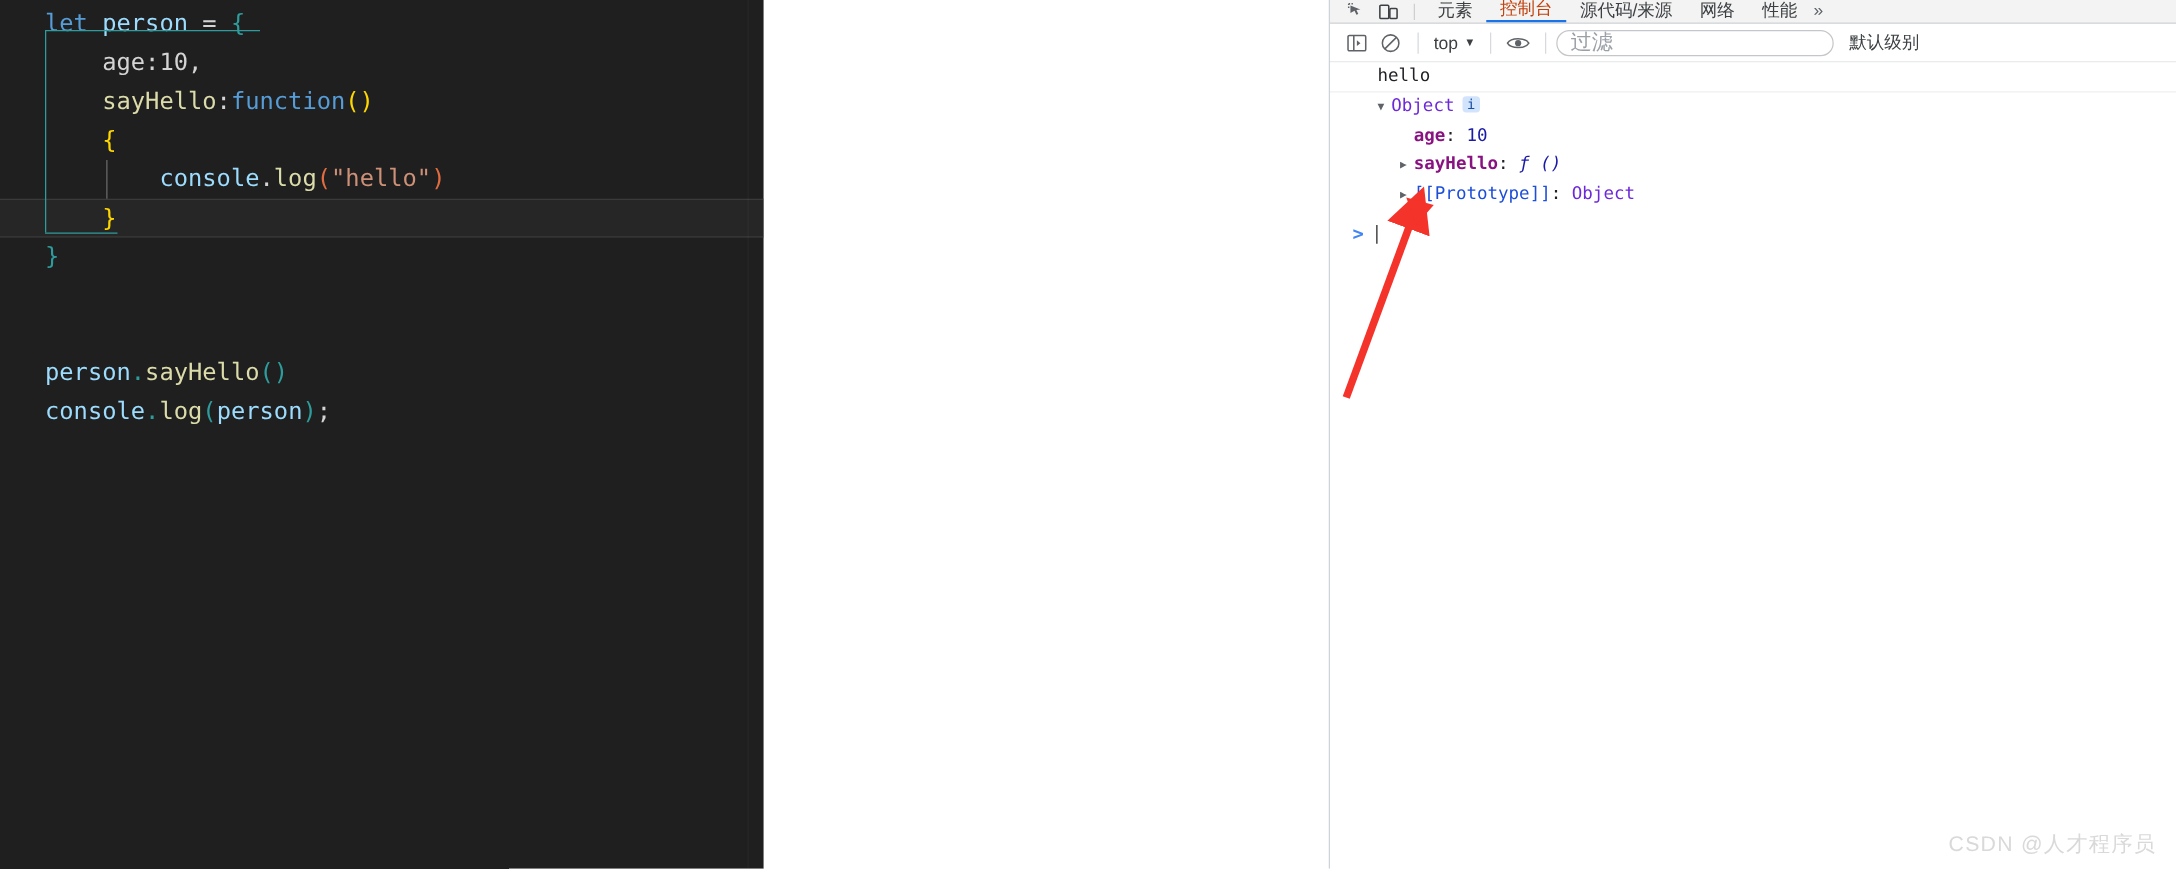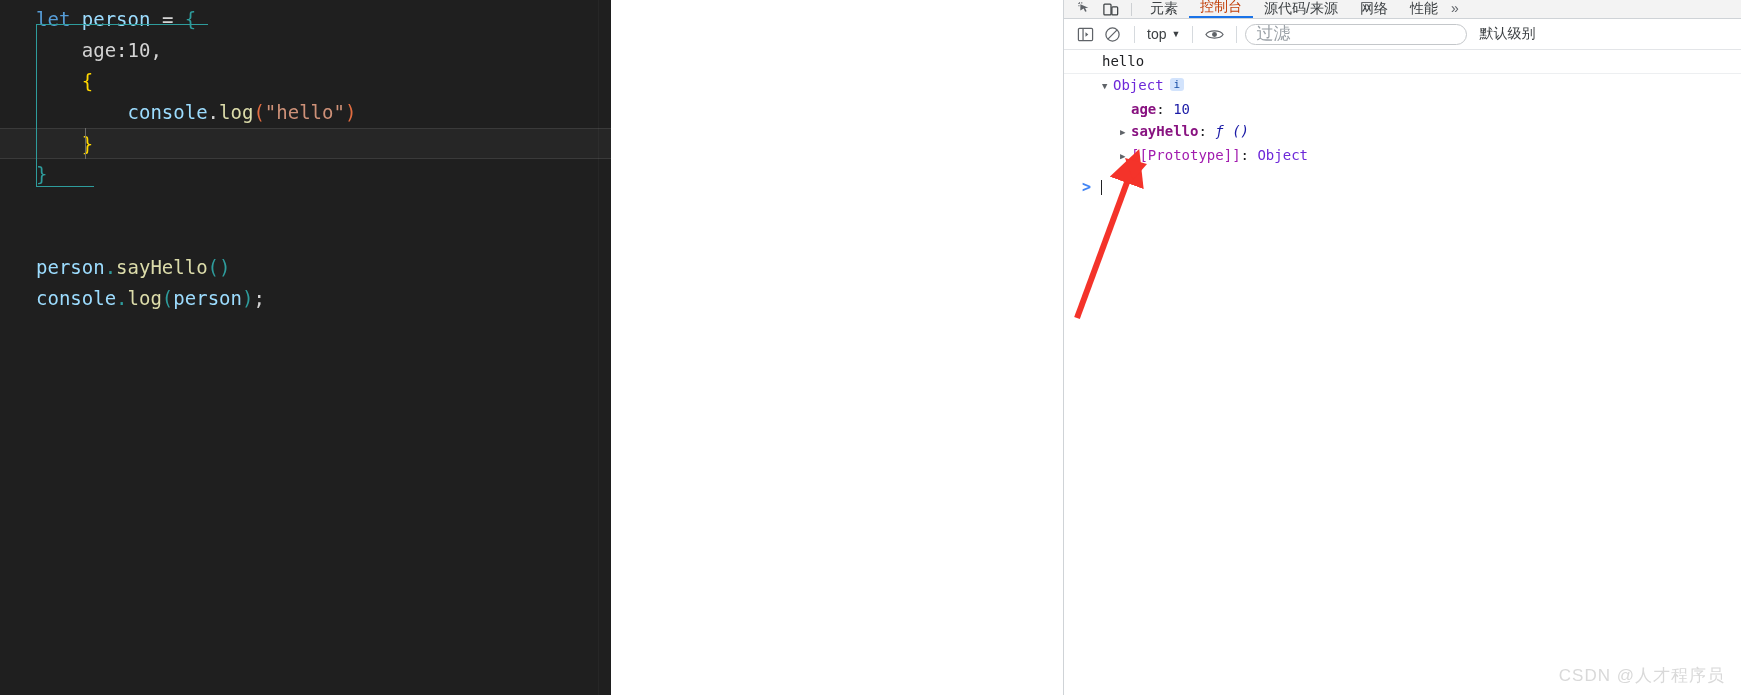--- a/index.html
+++ b/index.html
@@ -168,21 +168,21 @@
   .obj-line { padding-left: 38px; line-height: 22px; position: relative; }
   .tri {
     display: inline-block; width: 11px;
     color: #5f6368; font-size: 9px;
     position: relative; top: -1px;
   }
   .tri.open  { color: #5f6368; }
   .indent-1 { padding-left: 67px; }
   .indent-tri { padding-left: 56px; }
   .k-name { color: #881280; font-weight: bold; }
-  .k-name-dim { color: #a21caf; }
+  .k-name-dim { color: #1d4ed8; }
   .v-num  { color: #1a1aa6; }
   .v-fn   { color: #1a1aa6; font-style: italic; }
   .v-obj  { color: #6d28d9; }
   .info-badge {
     display: inline-block;
     background: #d2e3fc; color: #174ea6;
     border-radius: 3px;
     font-size: 11px; line-height: 13px;
     padding: 0 4px; margin-left: 6px;
     font-family: "DejaVu Sans Mono", monospace;
@@ -211,20 +211,21 @@
 </head>
 <body>
 
 <div id="root">
 
   <div id="editor">
     <div class="code-area" id="code-area">
         <div class="cl partial"></div>
         <div class="cl"><span class="t-key">let</span><span class="t-plain"> </span><span class="t-var">person</span><span class="t-plain"> </span><span class="t-plain">=</span><span class="t-plain"> </span><span class="t-teal">{</span></div>
         <div class="cl"><span class="t-plain">    </span><span class="t-prop">age</span><span class="t-plain">:</span><span class="t-prop">10</span><span class="t-plain">,</span></div>
+        <div class="cl"><span class="t-plain">    </span><span class="t-fn">sayHello</span><span class="t-plain">:</span><span class="t-key">function</span><span class="t-yellow">()</span></div>
         <div class="cl"><span class="t-plain">    </span><span class="t-yellow">{</span></div>
         <div class="cl"><span class="t-plain">        </span><span class="t-var">console</span><span class="t-plain">.</span><span class="t-fn">log</span><span class="t-red">(</span><span class="t-str">"hello"</span><span class="t-red">)</span></div>
         <div class="cl hl"><span class="t-plain">    </span><span class="t-yellow">}</span></div>
         <div class="cl"><span class="t-teal">}</span></div>
         <div class="cl">&nbsp;</div>
         <div class="cl">&nbsp;</div>
         <div class="cl"><span class="t-var">person</span><span class="t-teal">.</span><span class="t-fn">sayHello</span><span class="t-teal">()</span></div>
         <div class="cl"><span class="t-var">console</span><span class="t-teal">.</span><span class="t-fn">log</span><span class="t-teal">(</span><span class="t-var">person</span><span class="t-teal">)</span><span class="t-plain">;</span></div>
       </div>
     <div id="scope-guide-top"></div>

